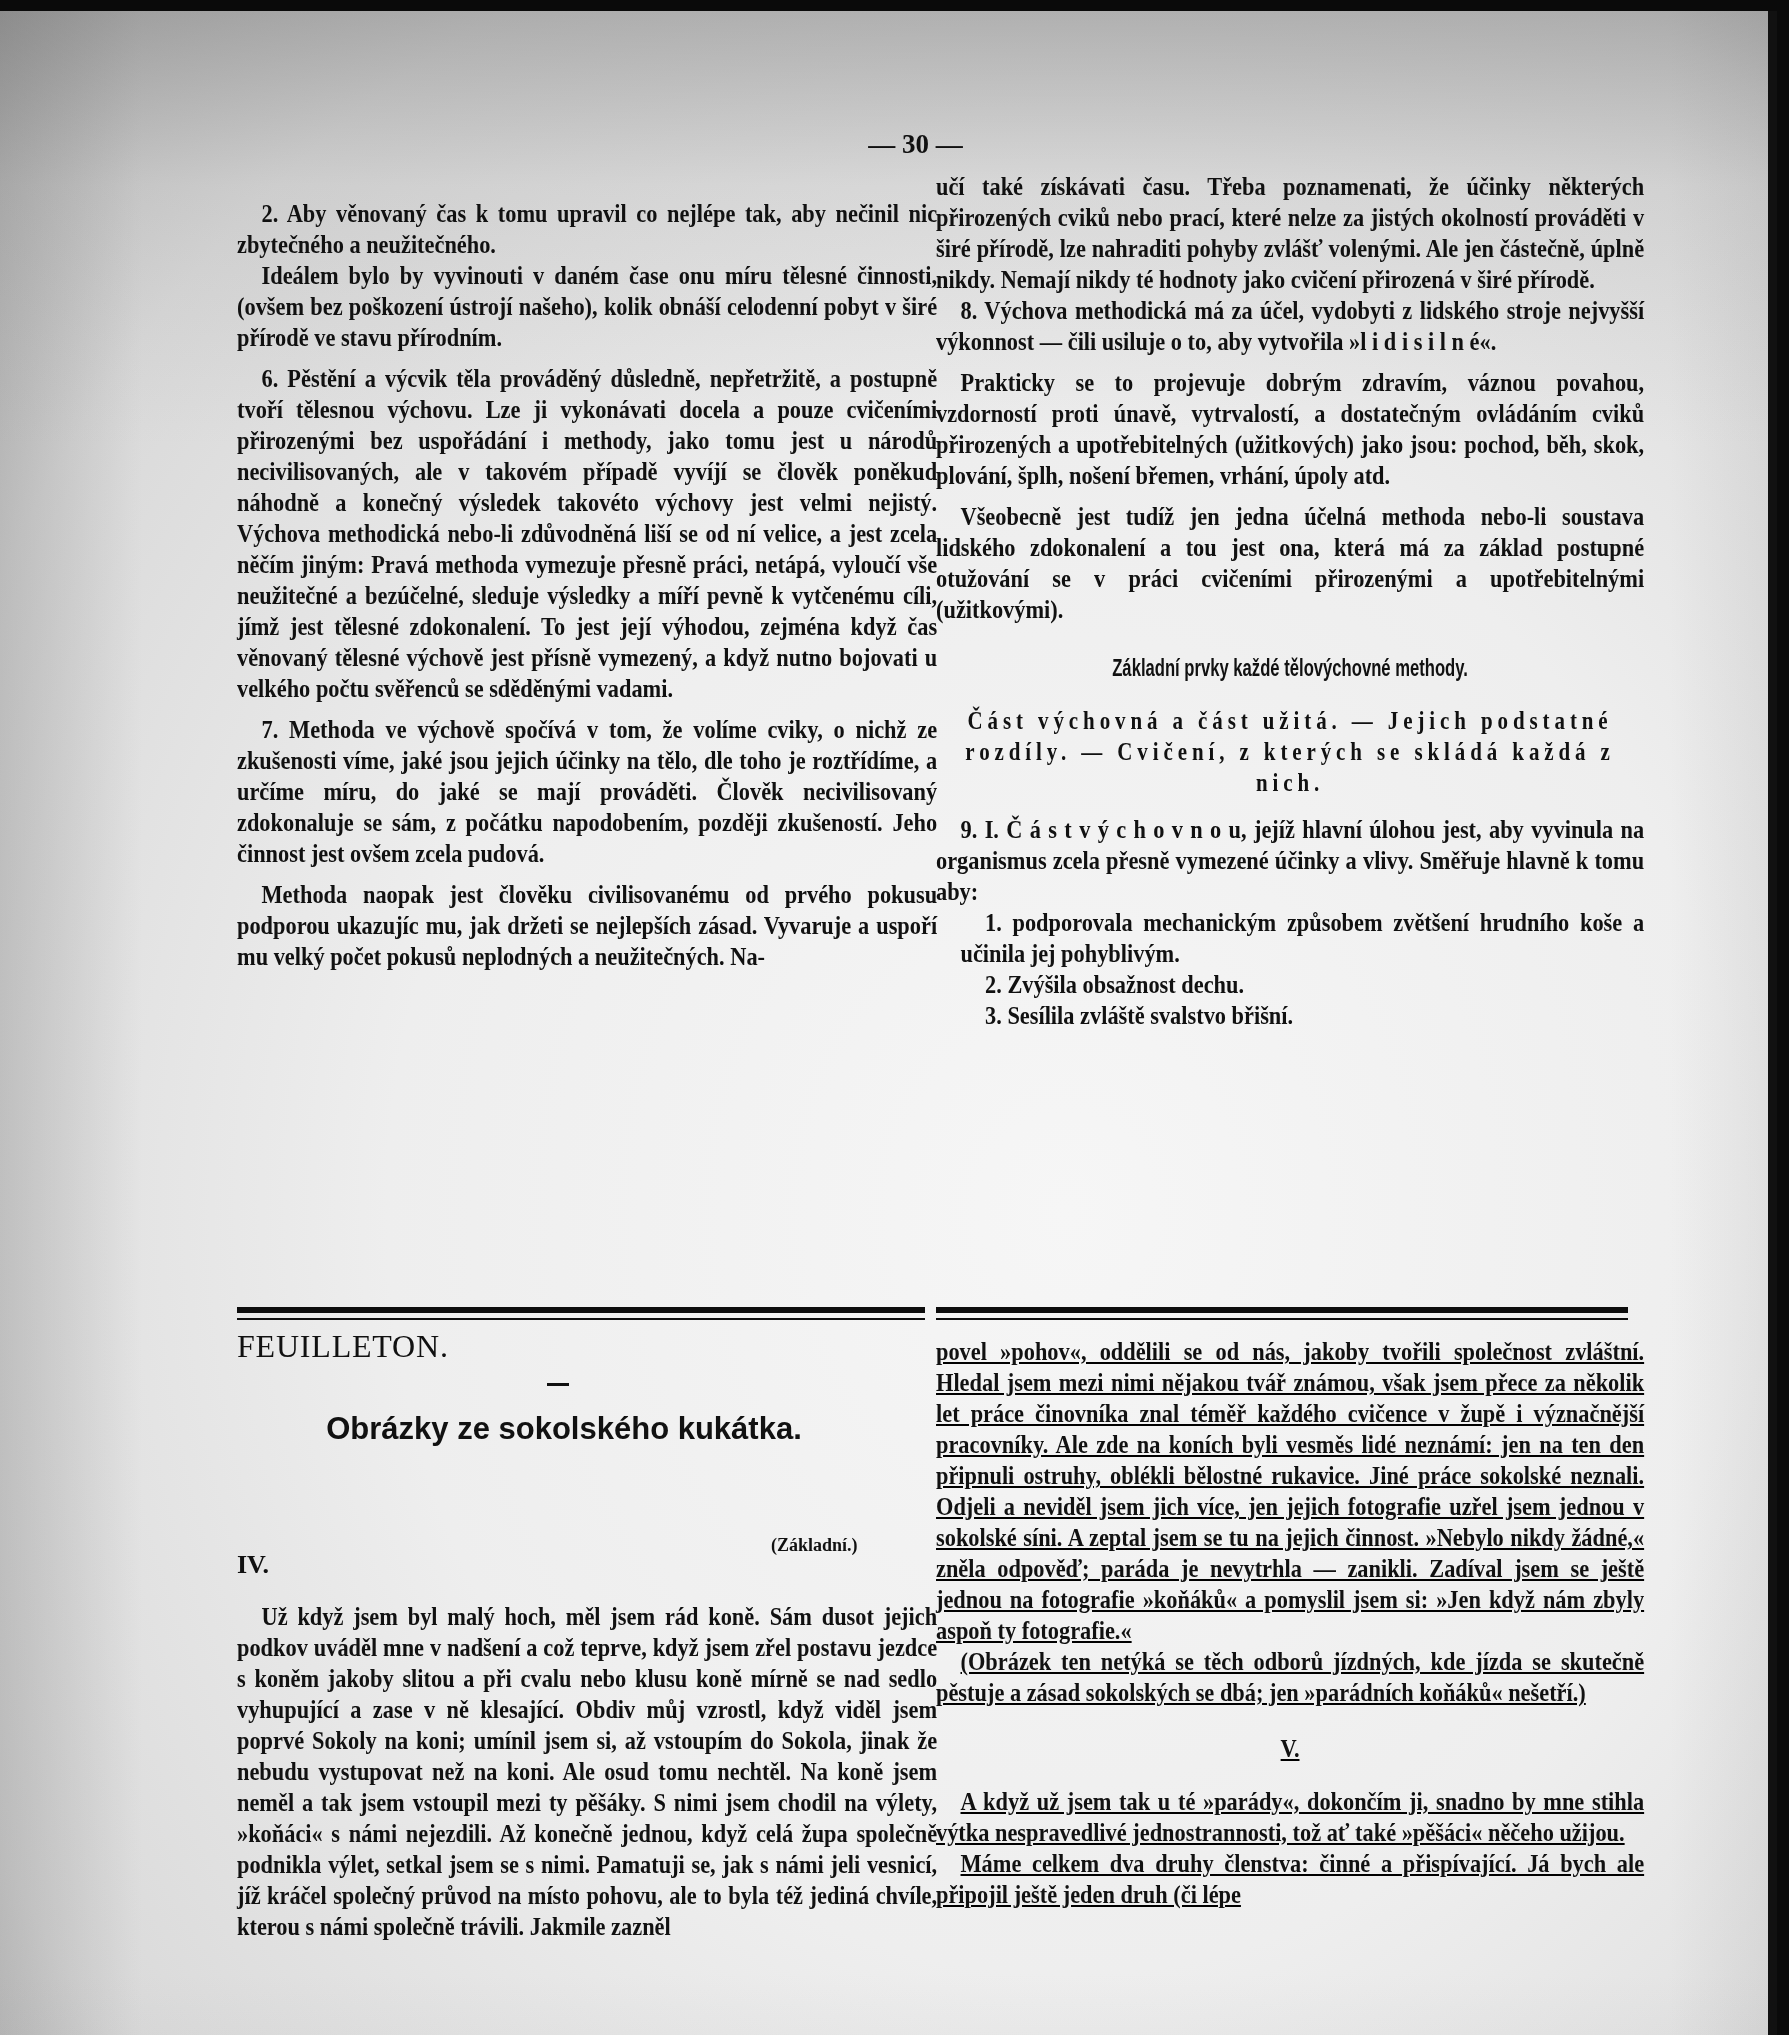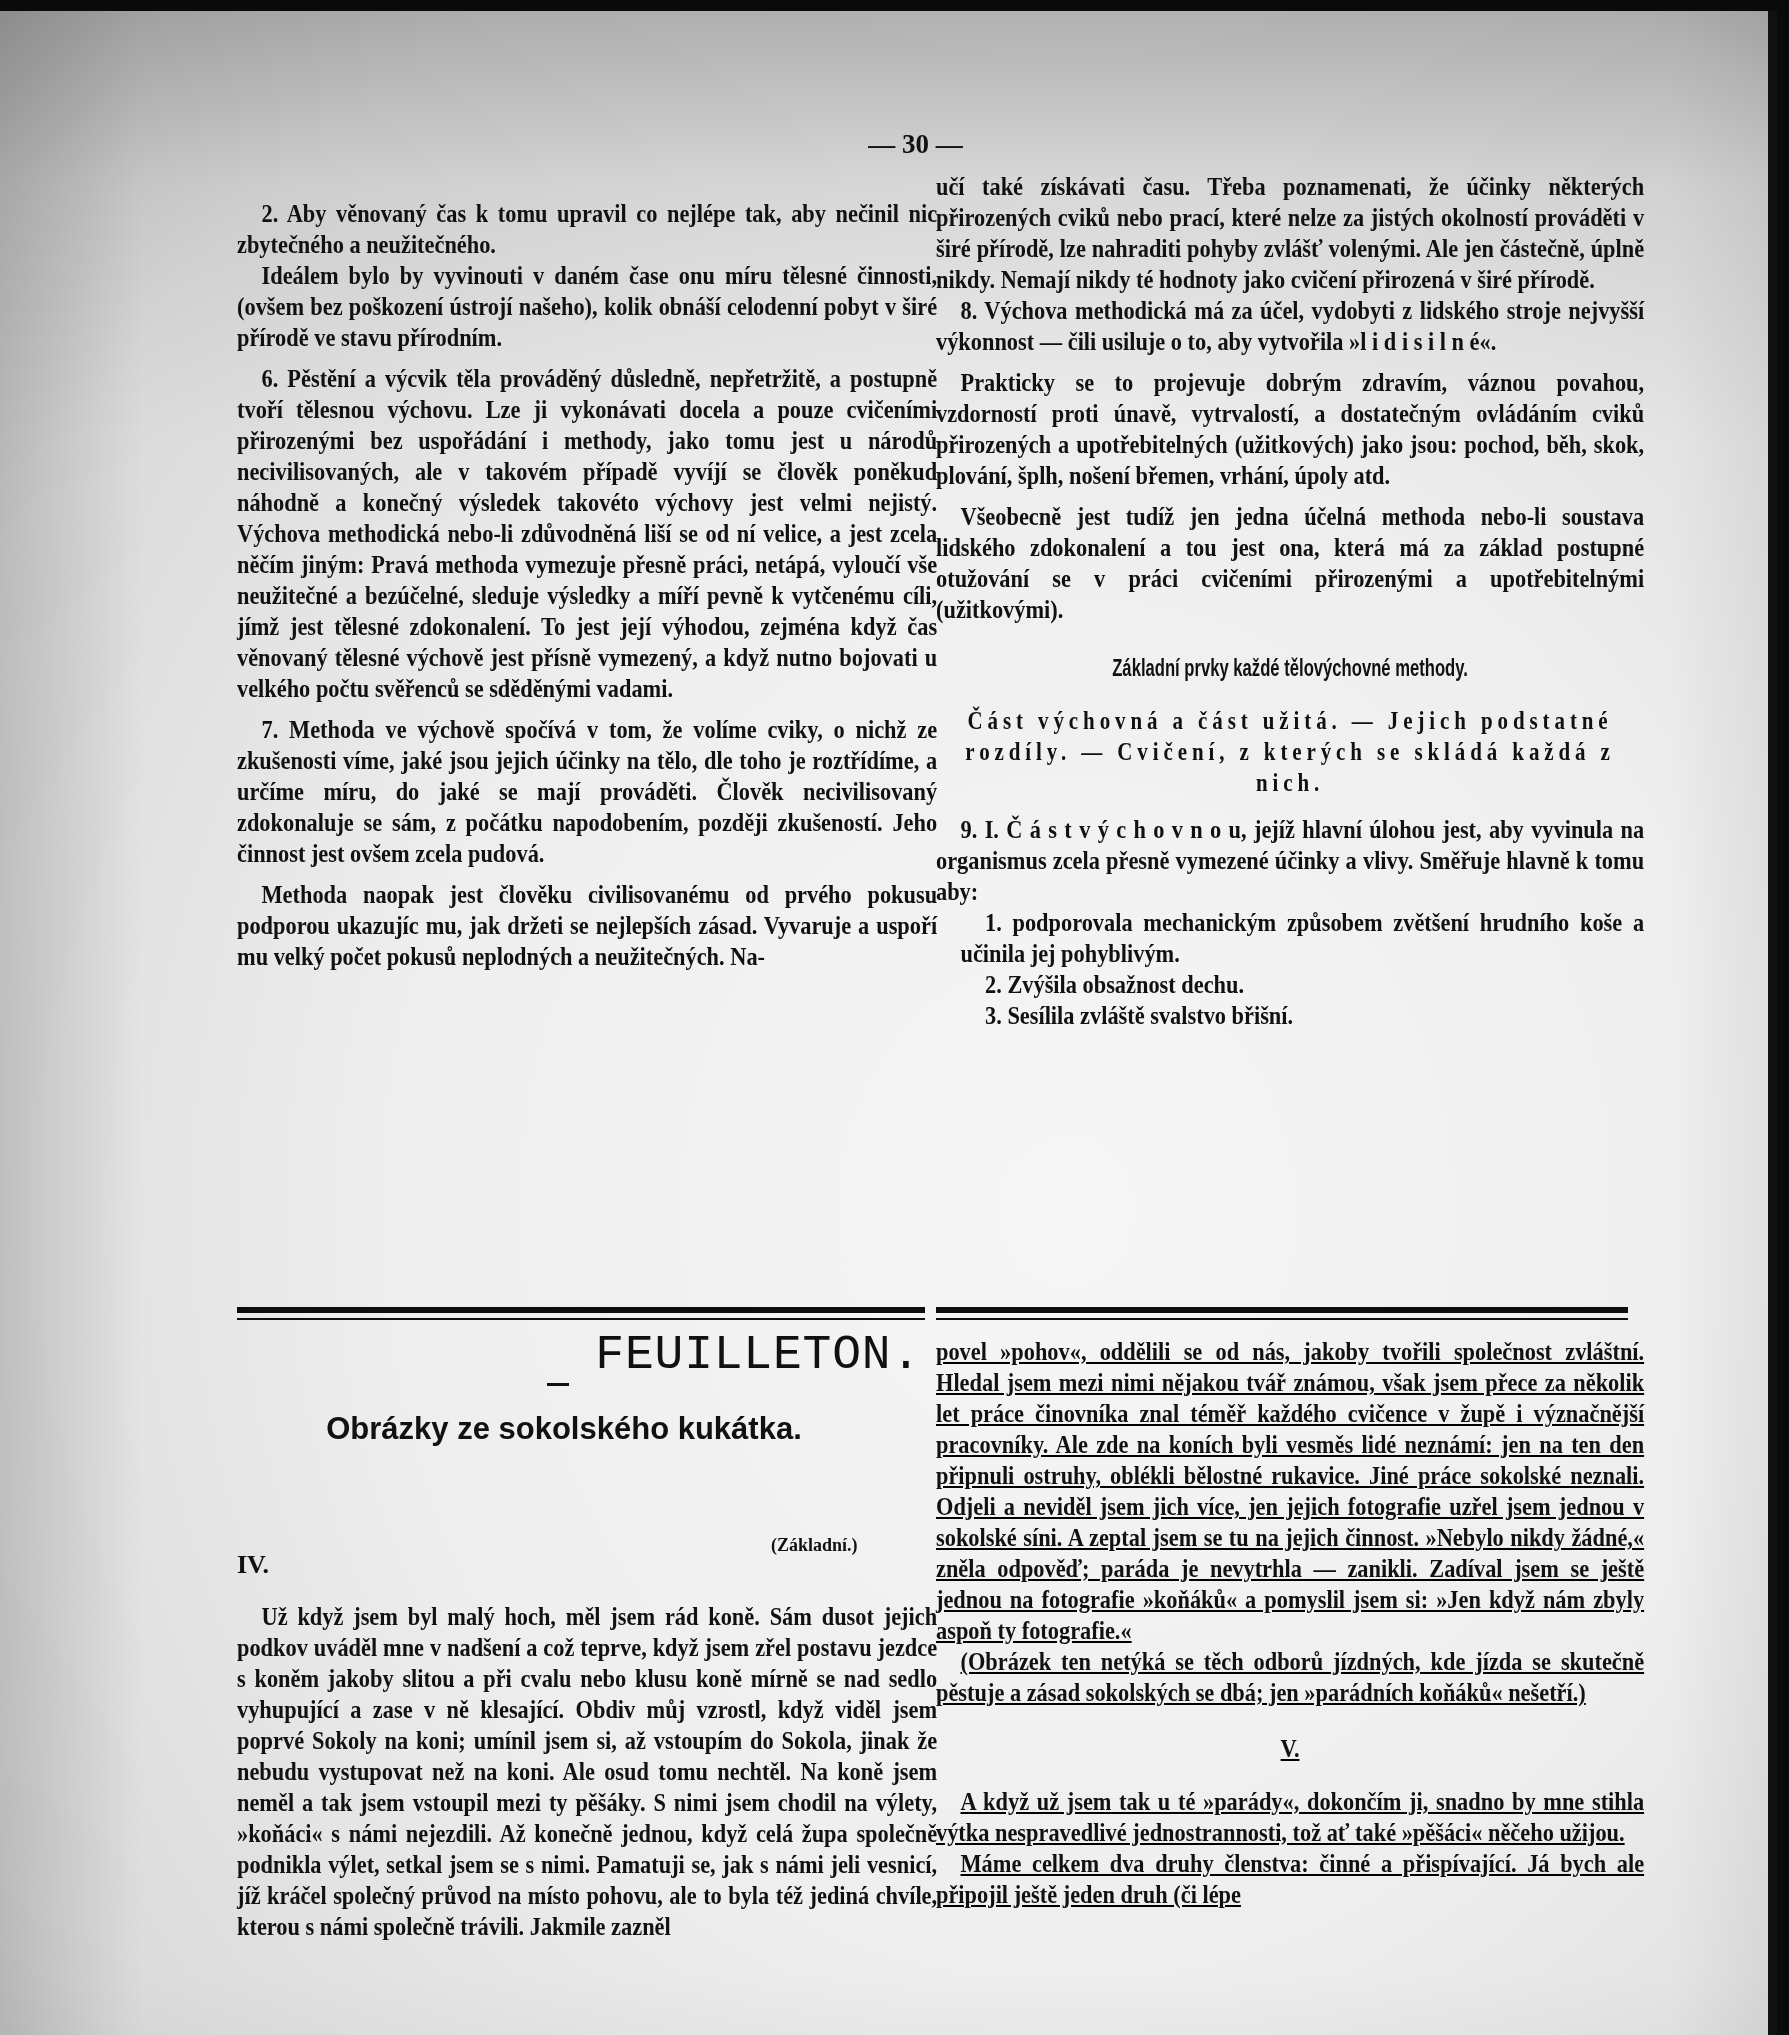--- a/index.html
+++ b/index.html
@@ -51,22 +51,22 @@
       text-align: center; font-family: "Liberation Sans", "DejaVu Sans", sans-serif;
       font-weight: bold; font-size: 23.6px; margin-top: 28.5px; margin-bottom: 20.4px;
       transform: scaleX(0.82); transform-origin: center;
     }
     .rule-double {
       position: absolute; height: 12.2px;
       border-top: 6.5px solid #0d0d0d; border-bottom: 2.8px solid #0d0d0d;
       box-sizing: border-box;
     }
     .feuilleton-title {
-      position: absolute; left: 237px; width: 684px; top: 1317px; text-align: right;
-      font-family: Liberation Mono, monospace; font-size: 48px; color: #111;
+      position: absolute; left: 237px; width: 684px; top: 1317px; text-align: left;
+      font-family: Liberation Serif, serif; font-size: 32px; color: #111;
       letter-spacing: 0.8px;
     }
     .short-rule { position: absolute; left: 547px; top: 1372px; width: 22.4px; height: 2.4px; background: #111; }
     .article-title {
       position: absolute; left: 222px; width: 684px; top: 1400px; text-align: center;
       font-family: "Liberation Sans", "DejaVu Sans", sans-serif; font-weight: bold; font-size: 31px; color: #111;
     }
     .byline {
       position: absolute; left: 237px; width: 684px; top: 1484px; text-align: center;
       font-family: "Liberation Serif", serif; font-weight: bold; font-size: 23.6px; color: #111;

